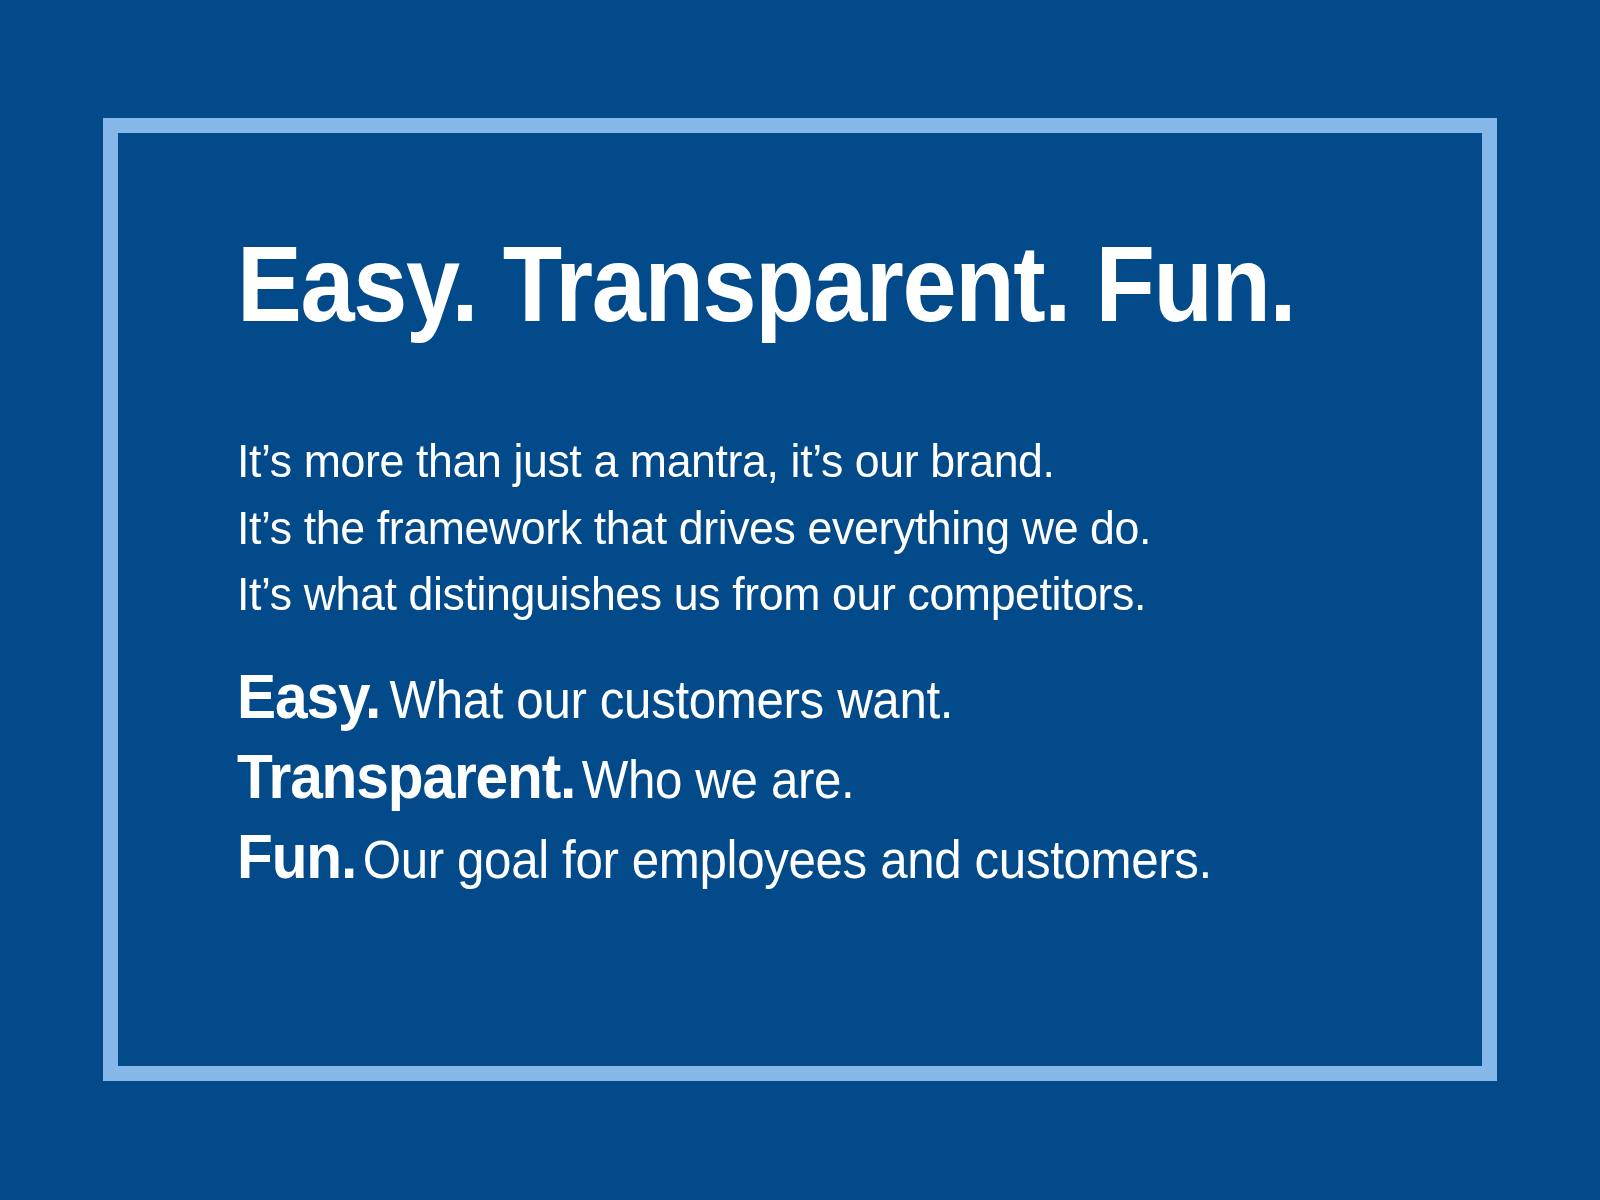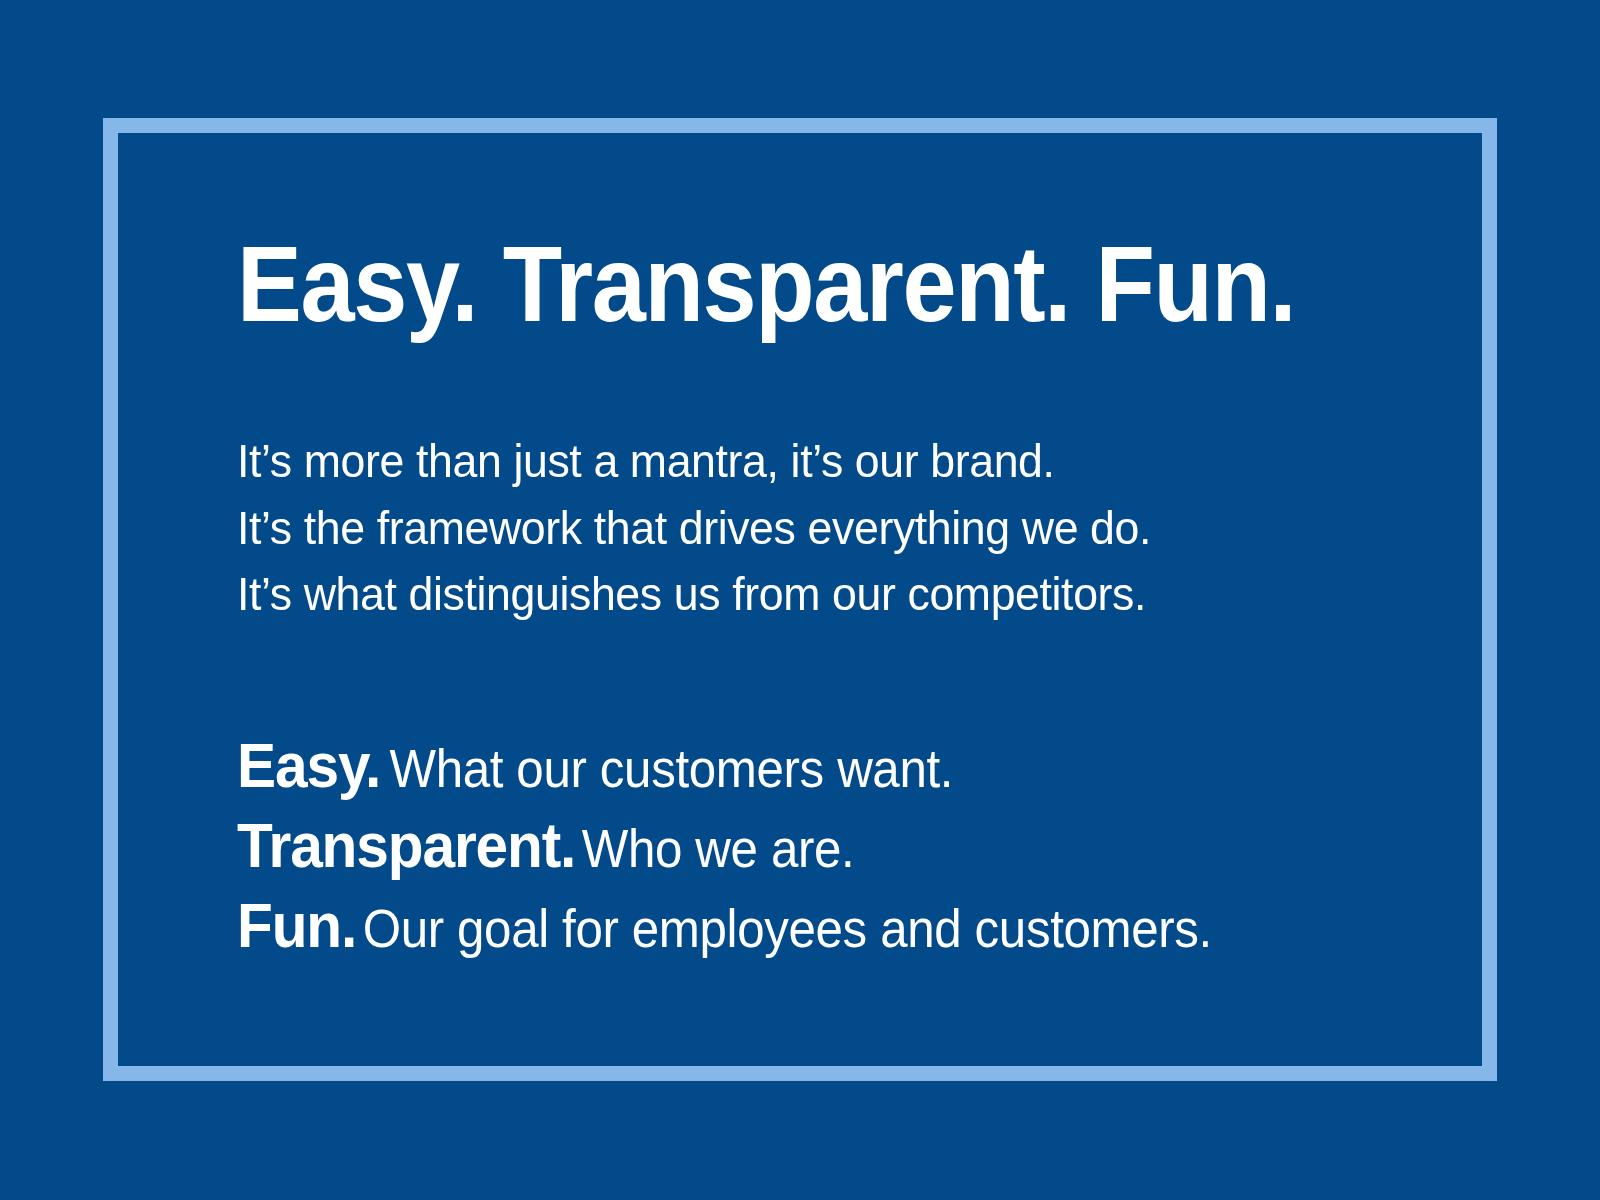--- a/index.html
+++ b/index.html
@@ -75,21 +75,21 @@
     letter-spacing: -0.4px;
     color: #ffffff;
     white-space: nowrap;
     transform: scaleX(0.95);
     transform-origin: left center;
   }
 
   
   #definitions {
     position: absolute;
-    top: 725px;
+    top: 656px;
     left: 0;
     width: 1220px;
   }
   .def-line {
     height: 80px;
     line-height: 80px;
     white-space: nowrap;
     color: #ffffff;
     transform: scaleX(0.93);
     transform-origin: left center;

